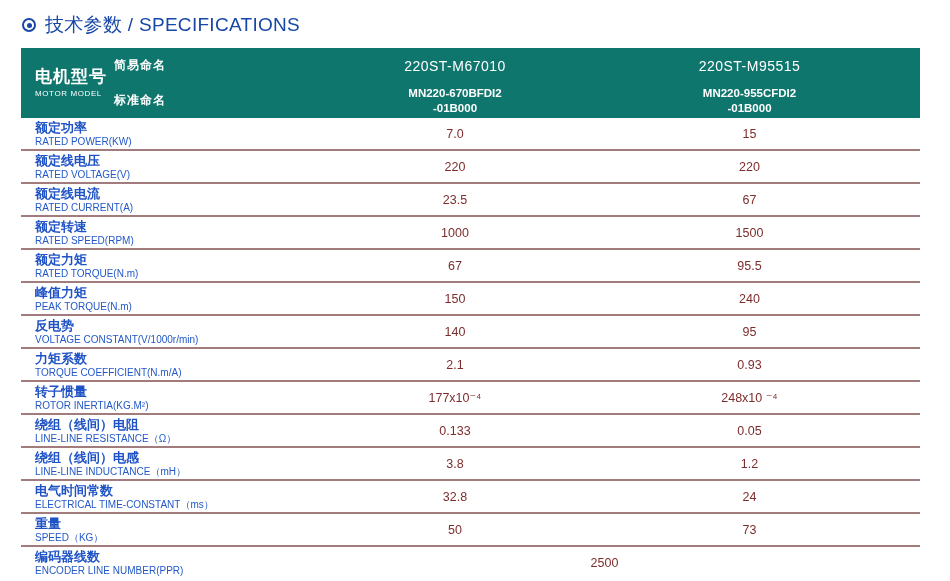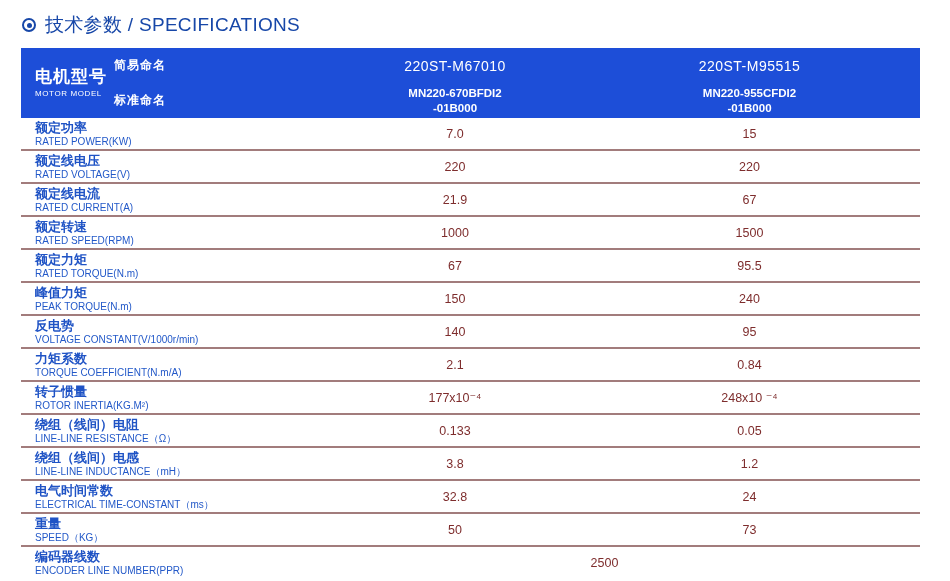--- a/index.html
+++ b/index.html
@@ -12,21 +12,21 @@
   .title-icon { width:14px; height:14px; border:2px solid #1747A8; border-radius:50%;
                 position:relative; flex:0 0 auto; }
   .title-icon::after { content:""; position:absolute; left:50%; top:50%; width:5px; height:5px;
                 margin:-2.5px 0 0 -2.5px; background:#1747A8; border-radius:50%; }
   .title-text { color:#1747A8; font-size:19px; letter-spacing:0.3px; }
 
   
   .spec-table { position:absolute; left:21px; top:48px; width:899px; }
 
   
-  .thead { height:70px; background:#1d4ed8; color:#fff; display:flex; }
+  .thead { height:70px; background:#0f766e; color:#fff; display:flex; }
   .model-cell { width:93px; display:flex; flex-direction:column; justify-content:center;
                 padding-left:14px; }
   .model-cn { font-size:17px; font-weight:bold; letter-spacing:1px; line-height:1.1; }
   .model-en { font-size:8px; font-weight:normal; letter-spacing:0.6px; margin-top:2px; }
   .name-col { width:196px; display:flex; flex-direction:column;justify-content:flex-end; }
   .name-half { flex:1; display:flex; align-items:center; font-size:12px; font-weight:bold;
                letter-spacing:1px; }
   .hcol { display:flex; flex-direction:column; text-align:right; }
   .hcol-1 { width:290px; }
   .hcol-2 { width:299px; }
@@ -100,21 +100,21 @@
       </div>
       <div class="val val-1">220</div>
       <div class="val val-2">220</div>
     </div>
 
     <div class="row">
       <div class="lbl">
         <div class="cn">额定线电流</div>
         <div class="en">RATED CURRENT(A)</div>
       </div>
-      <div class="val val-1">21.9</div>
+      <div class="val val-1">23.5</div>
       <div class="val val-2">67</div>
     </div>
 
     <div class="row">
       <div class="lbl">
         <div class="cn">额定转速</div>
         <div class="en">RATED SPEED(RPM)</div>
       </div>
       <div class="val val-1">1000</div>
       <div class="val val-2">1500</div>
@@ -146,21 +146,21 @@
       <div class="val val-1">140</div>
       <div class="val val-2">95</div>
     </div>
 
     <div class="row">
       <div class="lbl">
         <div class="cn">力矩系数</div>
         <div class="en">TORQUE COEFFICIENT(N.m/A)</div>
       </div>
       <div class="val val-1">2.1</div>
-      <div class="val val-2">0.84</div>
+      <div class="val val-2">0.93</div>
     </div>
 
     <div class="row">
       <div class="lbl">
         <div class="cn">转子惯量</div>
         <div class="en">ROTOR INERTIA(KG.M²)</div>
       </div>
       <div class="val val-1">177x10⁻⁴</div>
       <div class="val val-2">248x10 ⁻⁴</div>
     </div>

